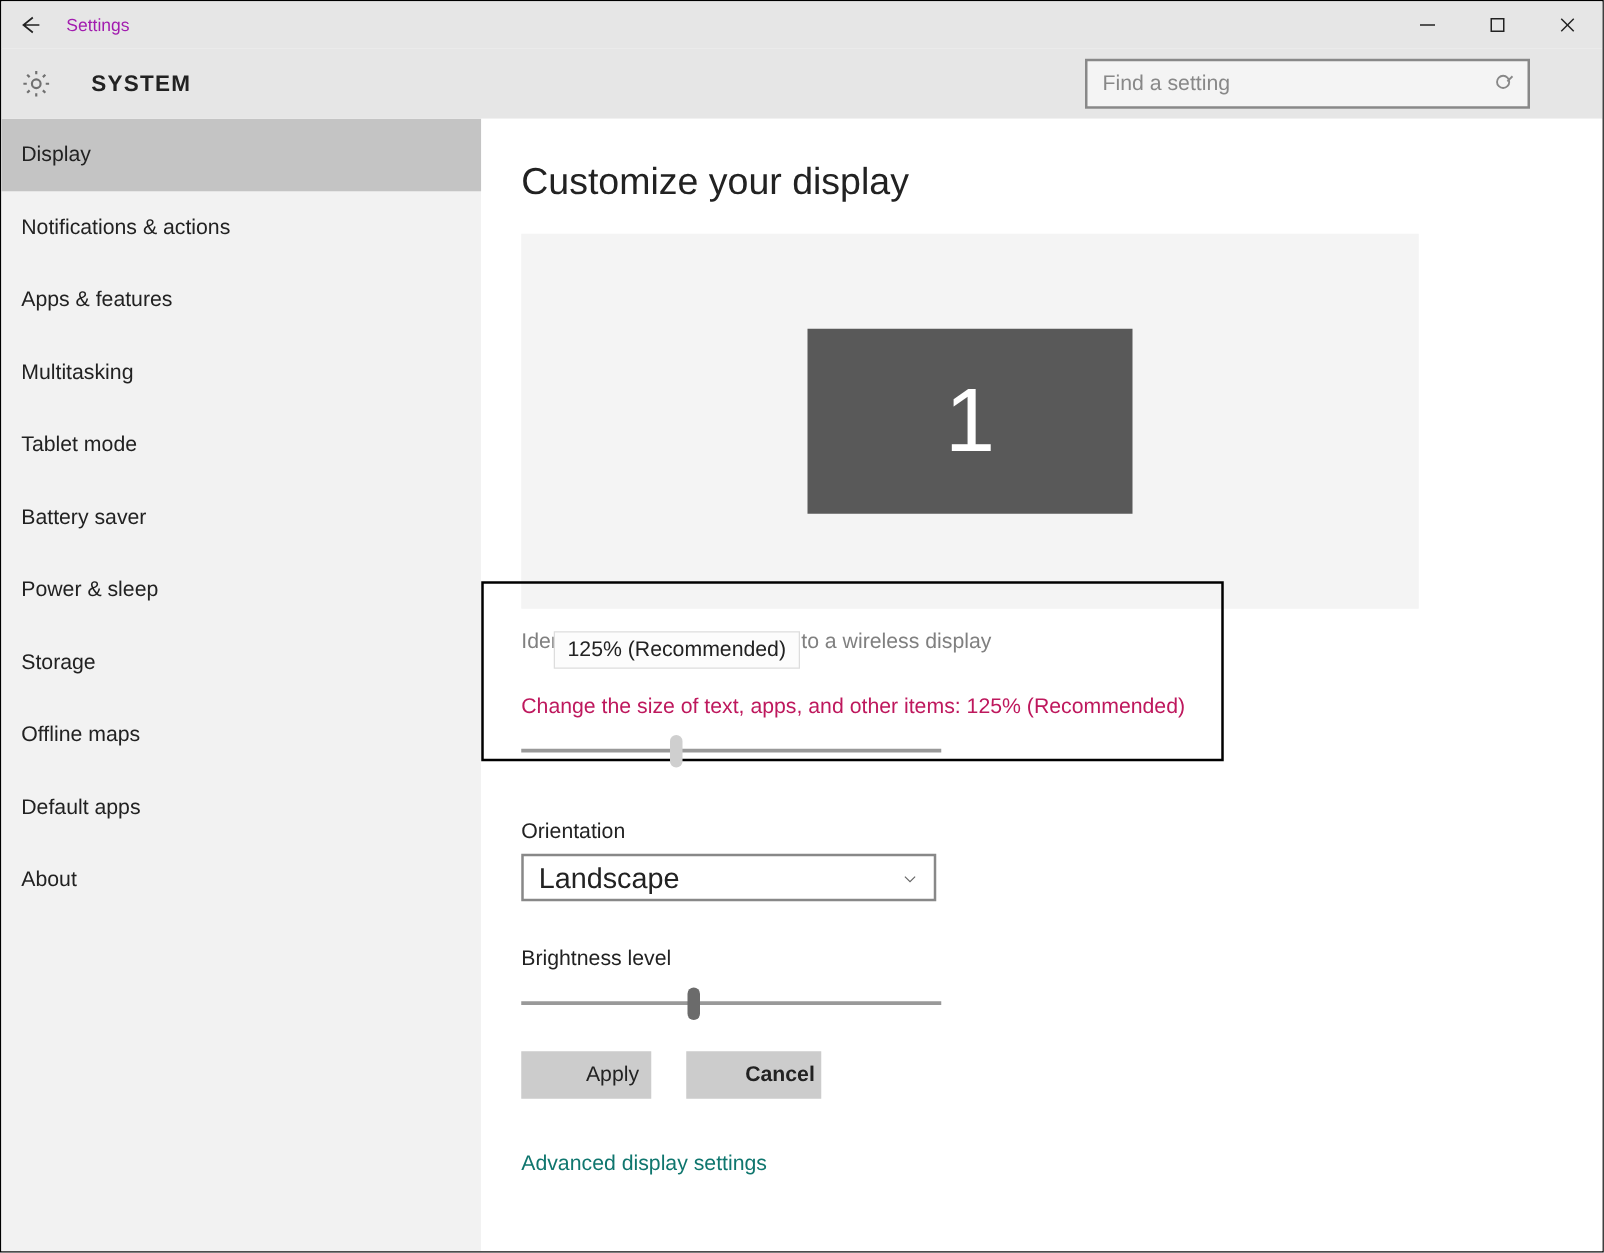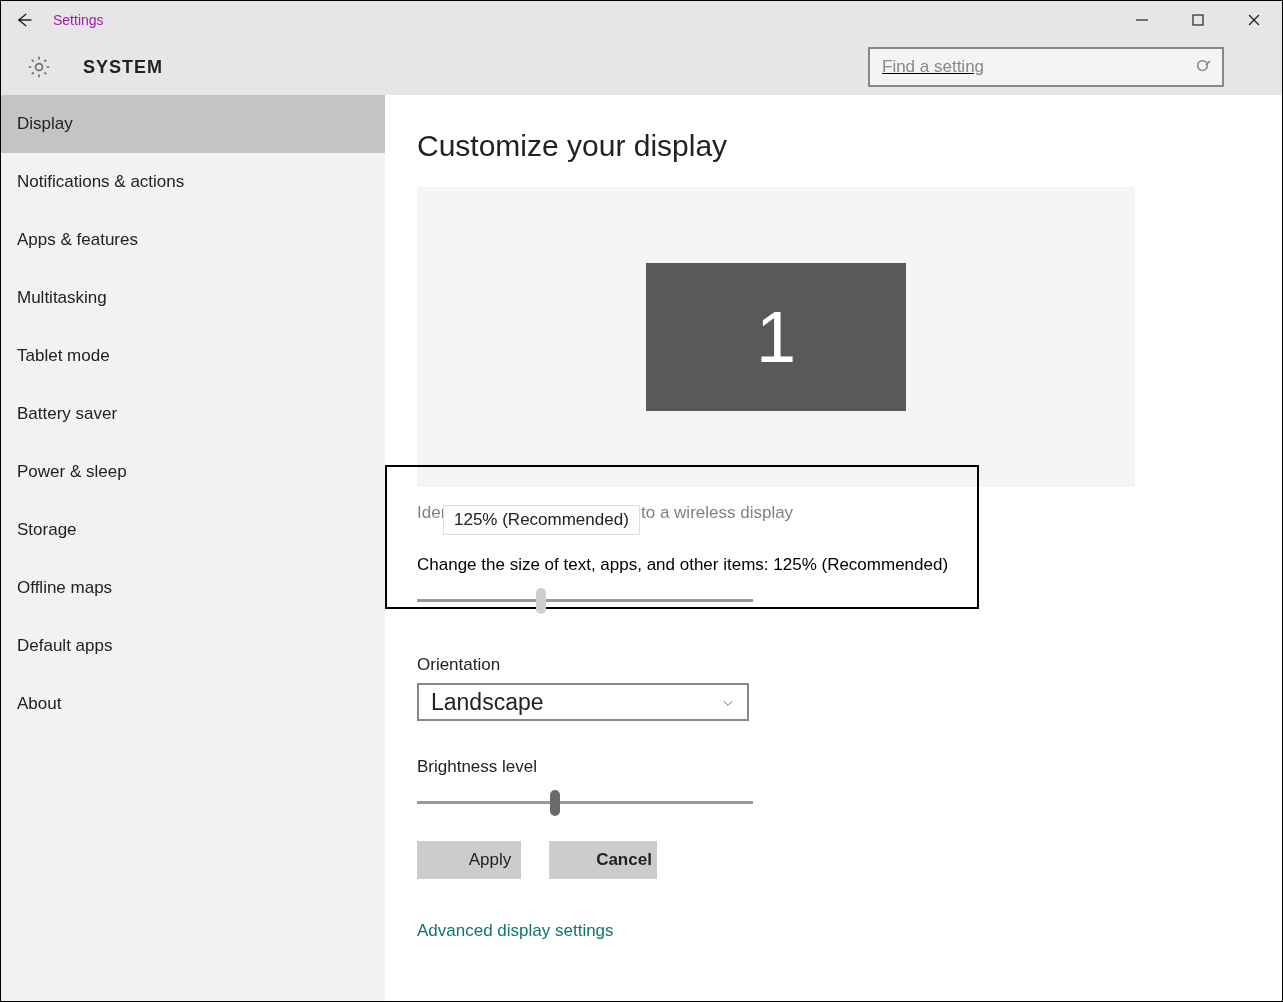--- a/index.html
+++ b/index.html
@@ -7,24 +7,24 @@
   body { background: #fff; border: 1px solid #000; }
 
   
   .titlebar { height: 38px; background: #e6e6e6; display: flex; align-items: center; position: relative; }
   .back-btn { width: 46px; height: 38px; display: flex; align-items: center; justify-content: center; cursor: pointer; }
   .win-title { font-size: 14px; color: #a21caf; margin-left: 6px; }
   .win-controls { position: absolute; right: 0; top: 0; display: flex; }
   .win-ctrl { width: 56px; height: 38px; display: flex; align-items: center; justify-content: center; cursor: pointer; font-size: 14px; color: #222; }
 
   
-  .header { height: 56px; background: #e6e6e6; display: flex; align-items: center; padding: 0 24px; position: relative; }
+  .header { height: 56px; background: #e6e6e6; display: flex; align-items: center; padding: 0 14px; position: relative; }
   .gear { width: 28px; height: 28px; display: flex; align-items: center; justify-content: center; color: #555; }
   .header-title { font-size: 18px; font-weight: 600; letter-spacing: 1px; color: #222; margin-left: 30px; }
-  .search-wrap { position: absolute; right: 58px; top: 8px; width: 356px; height: 40px; border: 2px solid #888; background: #f4f4f4; display: flex; align-items: center; text-decoration: underline; }
+  .search-wrap { position: absolute; right: 58px; top: 8px; width: 356px; height: 40px; border: 2px solid #888; background: #f4f4f4; display: flex; align-items: center; }
   .search-input { flex: 1; height: 100%; border: none; background: transparent; padding: 0 12px; font-size: 17px; color: #444; outline: none; }
   .search-input::placeholder { color: #888; }
   .search-icon { width: 36px; height: 36px; display: flex; align-items: center; justify-content: center; color: #888; }
 
   
   .body { display: flex; height: calc(1002px - 38px - 56px - 2px); }
   .sidebar { width: 384px; background: #f2f2f2; padding-top: 0; }
   .side-item { height: 58px; display: flex; align-items: center; padding: 0 16px; font-size: 17px; color: #222; cursor: pointer; }
   .side-item.active { background: #c4c4c4; }
 
@@ -34,21 +34,21 @@
   .monitor-area { width: 718px; height: 300px; background: #f4f4f4; display: flex; align-items: center; justify-content: center; }
   .monitor-tile { width: 260px; height: 148px; background: #595959; color: #fff; display: flex; align-items: center; justify-content: center; font-size: 72px; font-weight: 300; }
 
   .link-row { margin-top: 16px; display: flex; gap: 26px; font-size: 17px; color: #808080; }
   .link-row span { cursor: pointer; }
 
   .highlight-box { position: absolute; left: 0px; top: 370px; width: 594px; height: 144px; border: 2px solid #000; pointer-events: none; }
 
   .tooltip { position: absolute; left: 58px; top: 410px; background: #fcfcfc; border: 1px solid #ddd; padding: 4px 10px; font-size: 17px; color: #222; z-index: 10; }
 
-  .scale-label { margin-top: 32px; font-size: 17px; color: #000000; }
+  .scale-label { margin-top: 32px; font-size: 17px; color: #be185d; }
   .slider-wrap { margin-top: 16px; width: 336px; position: relative; height: 20px; }
   .slider-track { position: absolute; top: 8px; left: 0; right: 0; height: 3px; background: #999; }
   .slider-thumb { position: absolute; width: 10px; height: 26px; border-radius: 5px; top: -3px; }
   .thumb-light { background: #cfcfcf; }
   .thumb-dark  { background: #6b6b6b; }
 
   .orient-label { margin-top: 44px; font-size: 17px; color: #222; }
   .select-box { margin-top: 8px; width: 332px; height: 38px; border: 2px solid #888; display: flex; align-items: center; justify-content: space-between; padding: 0 12px; font-size: 23px; color: #222; cursor: pointer; }
   .chev { color: #666; }
 

